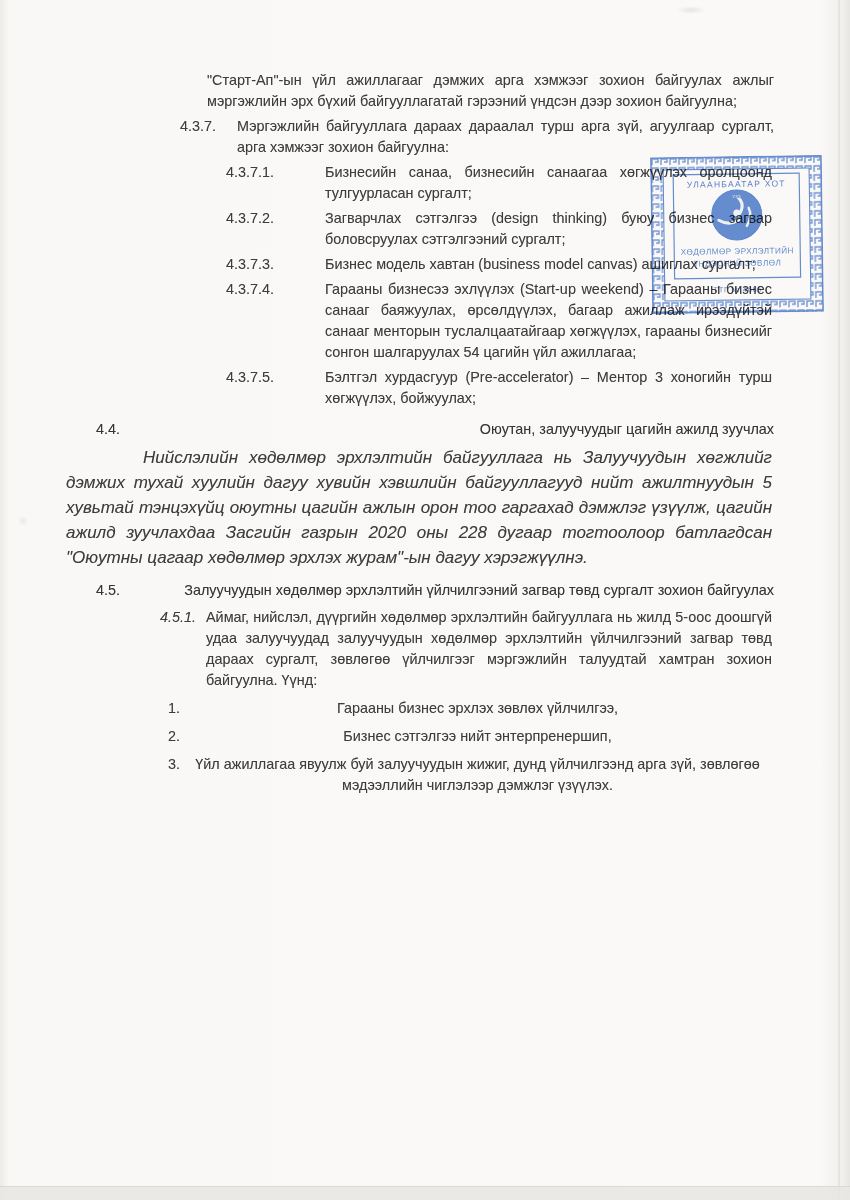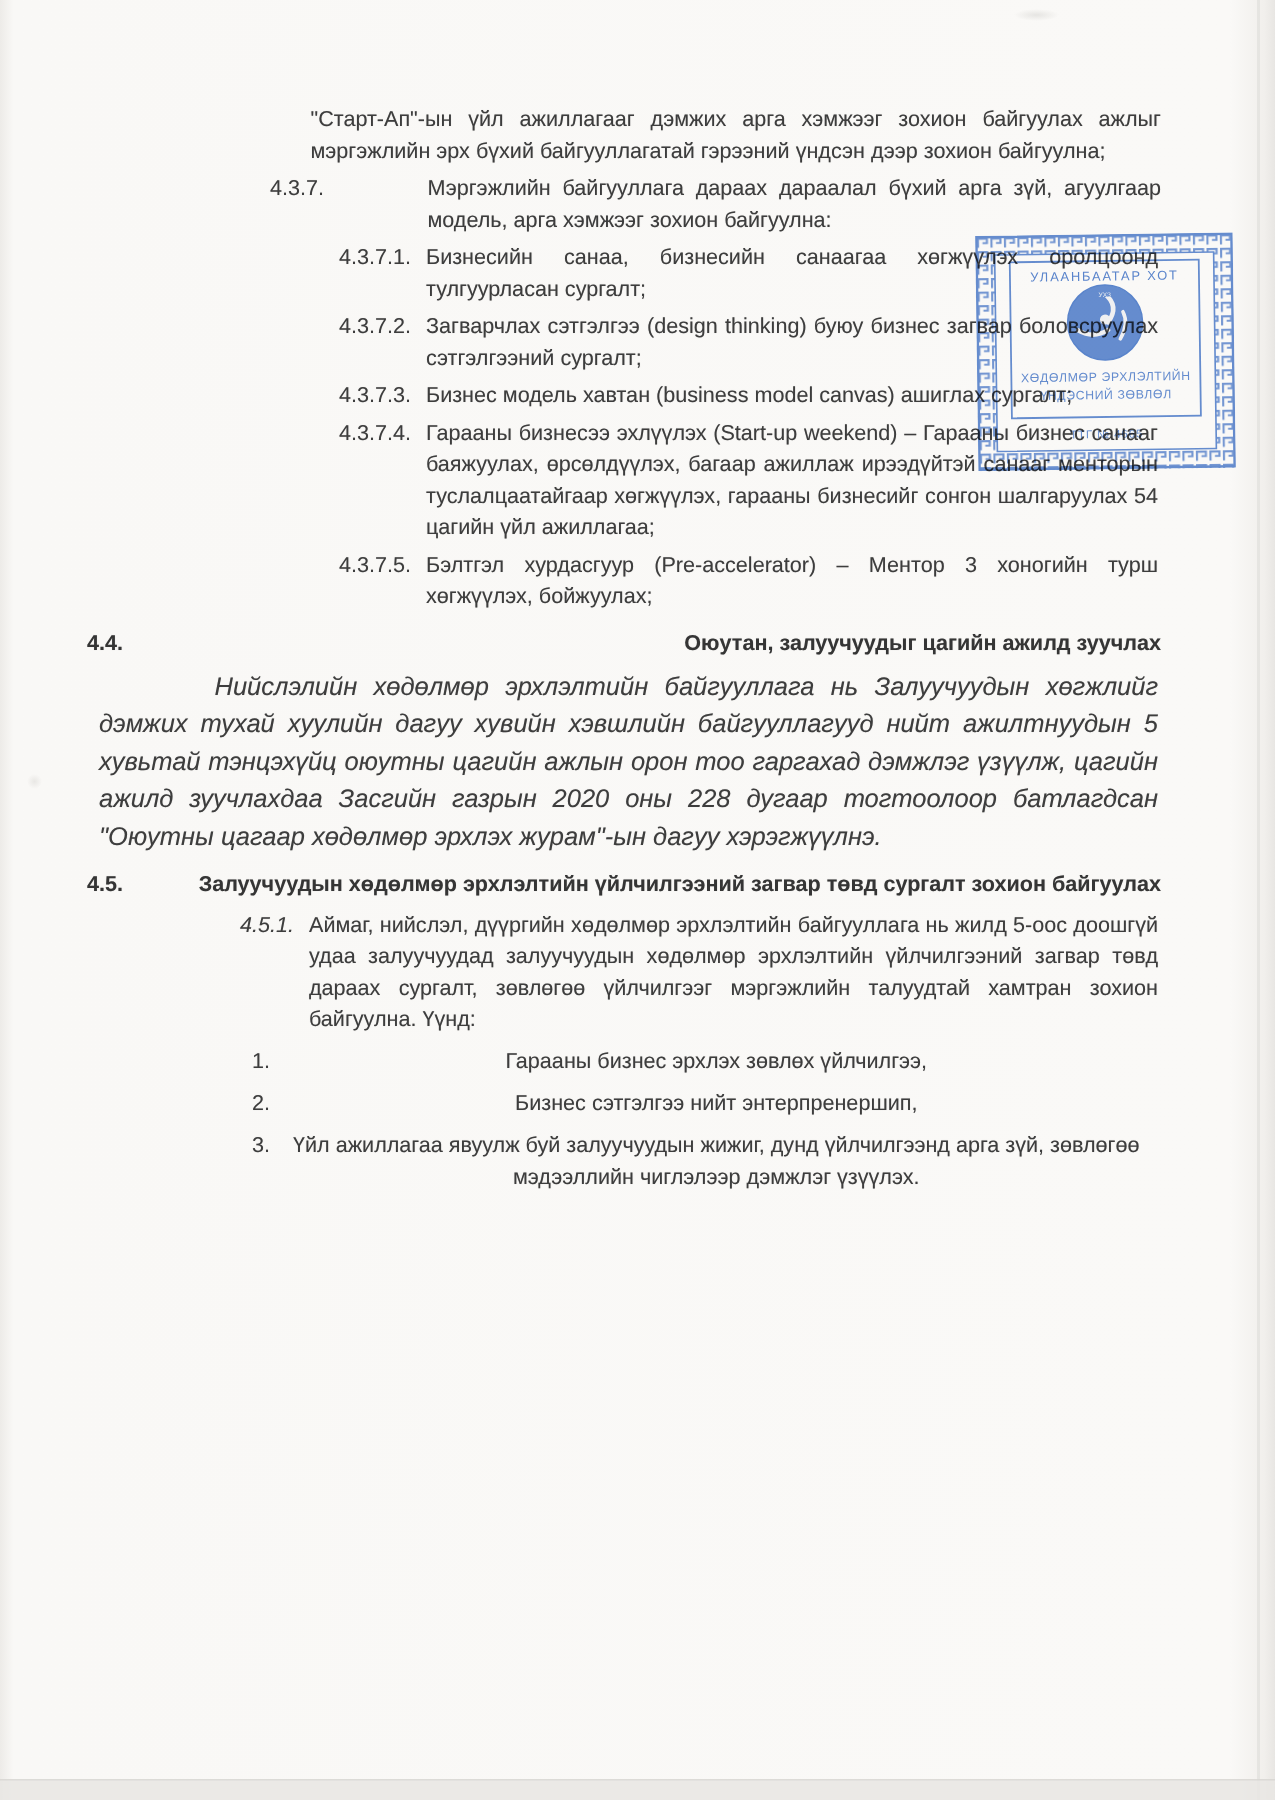--- a/index.html
+++ b/index.html
@@ -7,25 +7,25 @@
     position:relative;width:850px;height:1200px;overflow:hidden;
     background:linear-gradient(90deg,#edebe8 0px,#f9f8f6 9px,#faf9f7 820px,#f1efec 843px,#e8e6e3 850px);
     font-family:"Liberation Sans",sans-serif;color:#3d3d3d;
   }
   .content{position:absolute;left:0;top:70px;right:0;font-size:14.4px;line-height:21px;
     text-shadow:0 0 .5px rgba(70,70,70,.35);}
   .p-intro{margin:0 76px 0 207px;text-align:justify;}
   .block{display:flex;}
   .num{flex:0 0 auto;}
   .btxt{flex:1 1 auto;text-align:justify;}
-  .s437{margin:4px 76px 0 180px;gap:48px;}
+  .s437{margin:4px 76px 0 180px;}
   .s437 .num{width:57px;}
-  .clause{margin:4px 78px 0 226px;}
+  .clause{margin:4px 78px 0 226px;gap:41px;}
   .clause .num{width:58px;}
-  .h2{margin:10px 76px 0 58px;font-weight:bold;color:#353535;}
+  .h2{margin:10px 76px 0 96px;font-weight:normal;color:#353535;}
   .h2 .num{width:48px;}
   .h2 .btxt{text-align:right;}
   .p-italic{margin:5px 78px 0 66px;font-style:italic;font-size:17px;line-height:25px;
     text-align:justify;text-indent:77px;}
   .s451{margin:6px 78px 0 160px;justify-content:space-between;}
   .s451 .num{width:46px;font-style:italic;}
   .list-item{margin:7px 80px 0 168px;}
   .list-item .num{width:17px;}
   .list-item .btxt{text-align:center;}
 
@@ -45,21 +45,21 @@
 </head>
 <body>
 
 <div class="page">
   <div class="content">
 
     <p class="p-intro">"Старт-Ап"-ын үйл ажиллагааг дэмжих арга хэмжээг зохион байгуулах ажлыг мэргэжлийн эрх бүхий байгууллагатай гэрээний үндсэн дээр  зохион байгуулна;</p>
 
     <div class="block s437">
       <span class="num">4.3.7.</span>
-      <div class="btxt">Мэргэжлийн байгууллага дараах дараалал бүхий арга зүй, агуулгаар модель, арга хэмжээг зохион байгуулна:</div>
+      <div class="btxt">Мэргэжлийн байгууллага дараах дараалал турш арга зүй, агуулгаар сургалт, арга хэмжээг зохион байгуулна:</div>
     </div>
 
     <div class="block clause">
       <span class="num">4.3.7.1.</span>
       <div class="btxt">Бизнесийн санаа, бизнесийн санаагаа хөгжүүлэх оролцоонд тулгуурласан сургалт;</div>
     </div>
     <div class="block clause">
       <span class="num">4.3.7.2.</span>
       <div class="btxt">Загварчлах сэтгэлгээ (design thinking) буюу бизнес загвар боловсруулах сэтгэлгээний сургалт;</div>
     </div>

